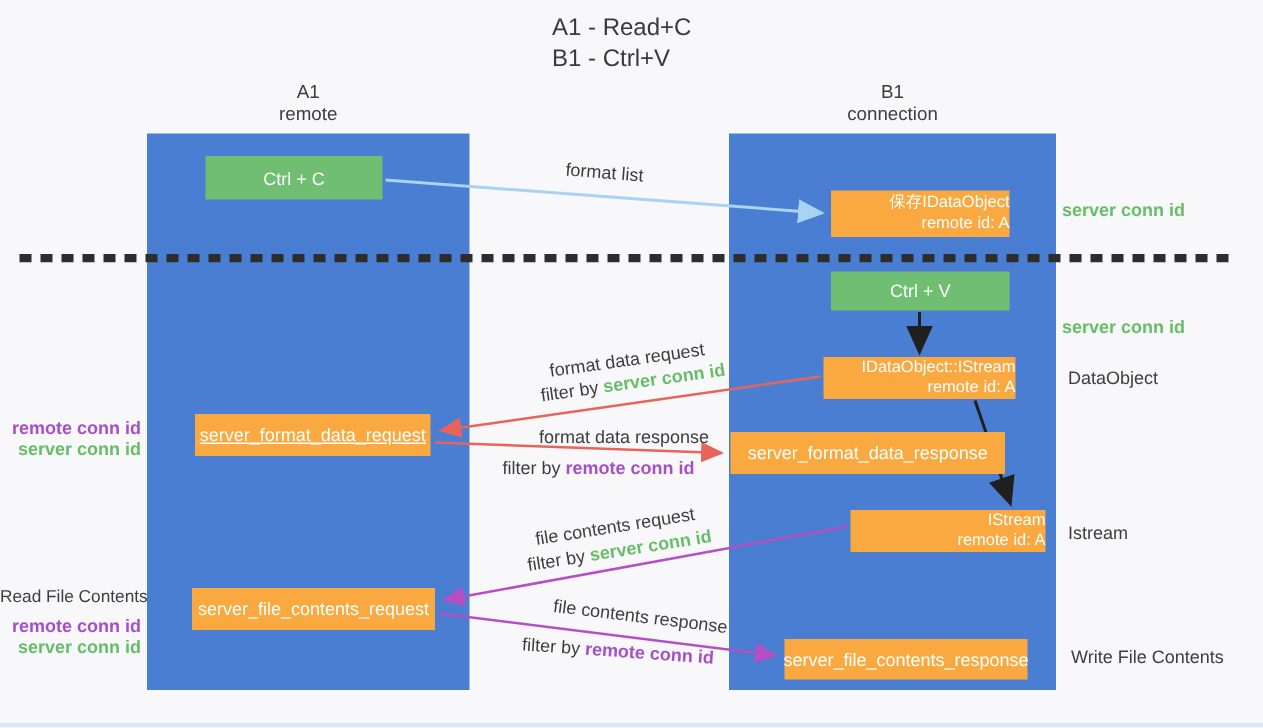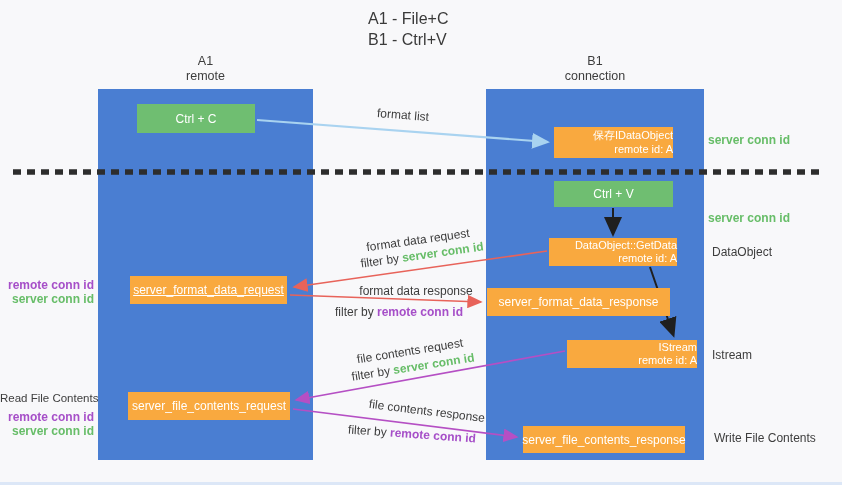--- a/index.html
+++ b/index.html
@@ -41,21 +41,21 @@
   .bottom-strip{
     left:0;bottom:0;width:842px;height:3px;background:#dce7f7;
   }
 </style>
 </head>
 <body>
 
 <div class="stage">
 
   <div class="abs title">
-    <div>A1 - File+C</div>
+    <div>A1 - Read+C</div>
     <div>B1 - Ctrl+V</div>
   </div>
 
   <div class="abs col-header" style="left:98px;width:215px;">
     <div>A1</div>
     <div>remote</div>
   </div>
   <div class="abs col-header" style="left:486px;width:218px;">
     <div>B1</div>
     <div>connection</div>
@@ -104,21 +104,21 @@
   <div class="abs box orange-box small" style="left:554px;top:127px;width:119px;height:31px;">
     <div>保存IDataObject</div>
     <div>remote id: A</div>
   </div>
 
   <div class="abs box green-box" style="left:554px;top:181px;width:119px;height:26px;">
     <div>Ctrl + V</div>
   </div>
 
   <div class="abs box orange-box small" style="left:549px;top:238px;width:128px;height:28px;">
-    <div>DataObject::GetData</div>
+    <div>IDataObject::IStream</div>
     <div>remote id: A</div>
   </div>
 
   <div class="abs box orange-box" style="left:130px;top:276px;width:157px;height:28px;text-decoration:underline;">
     <div>server_format_data_request</div>
   </div>
 
   <div class="abs box orange-box" style="left:487px;top:288px;width:183px;height:28px;">
     <div>server_format_data_response</div>
   </div>

